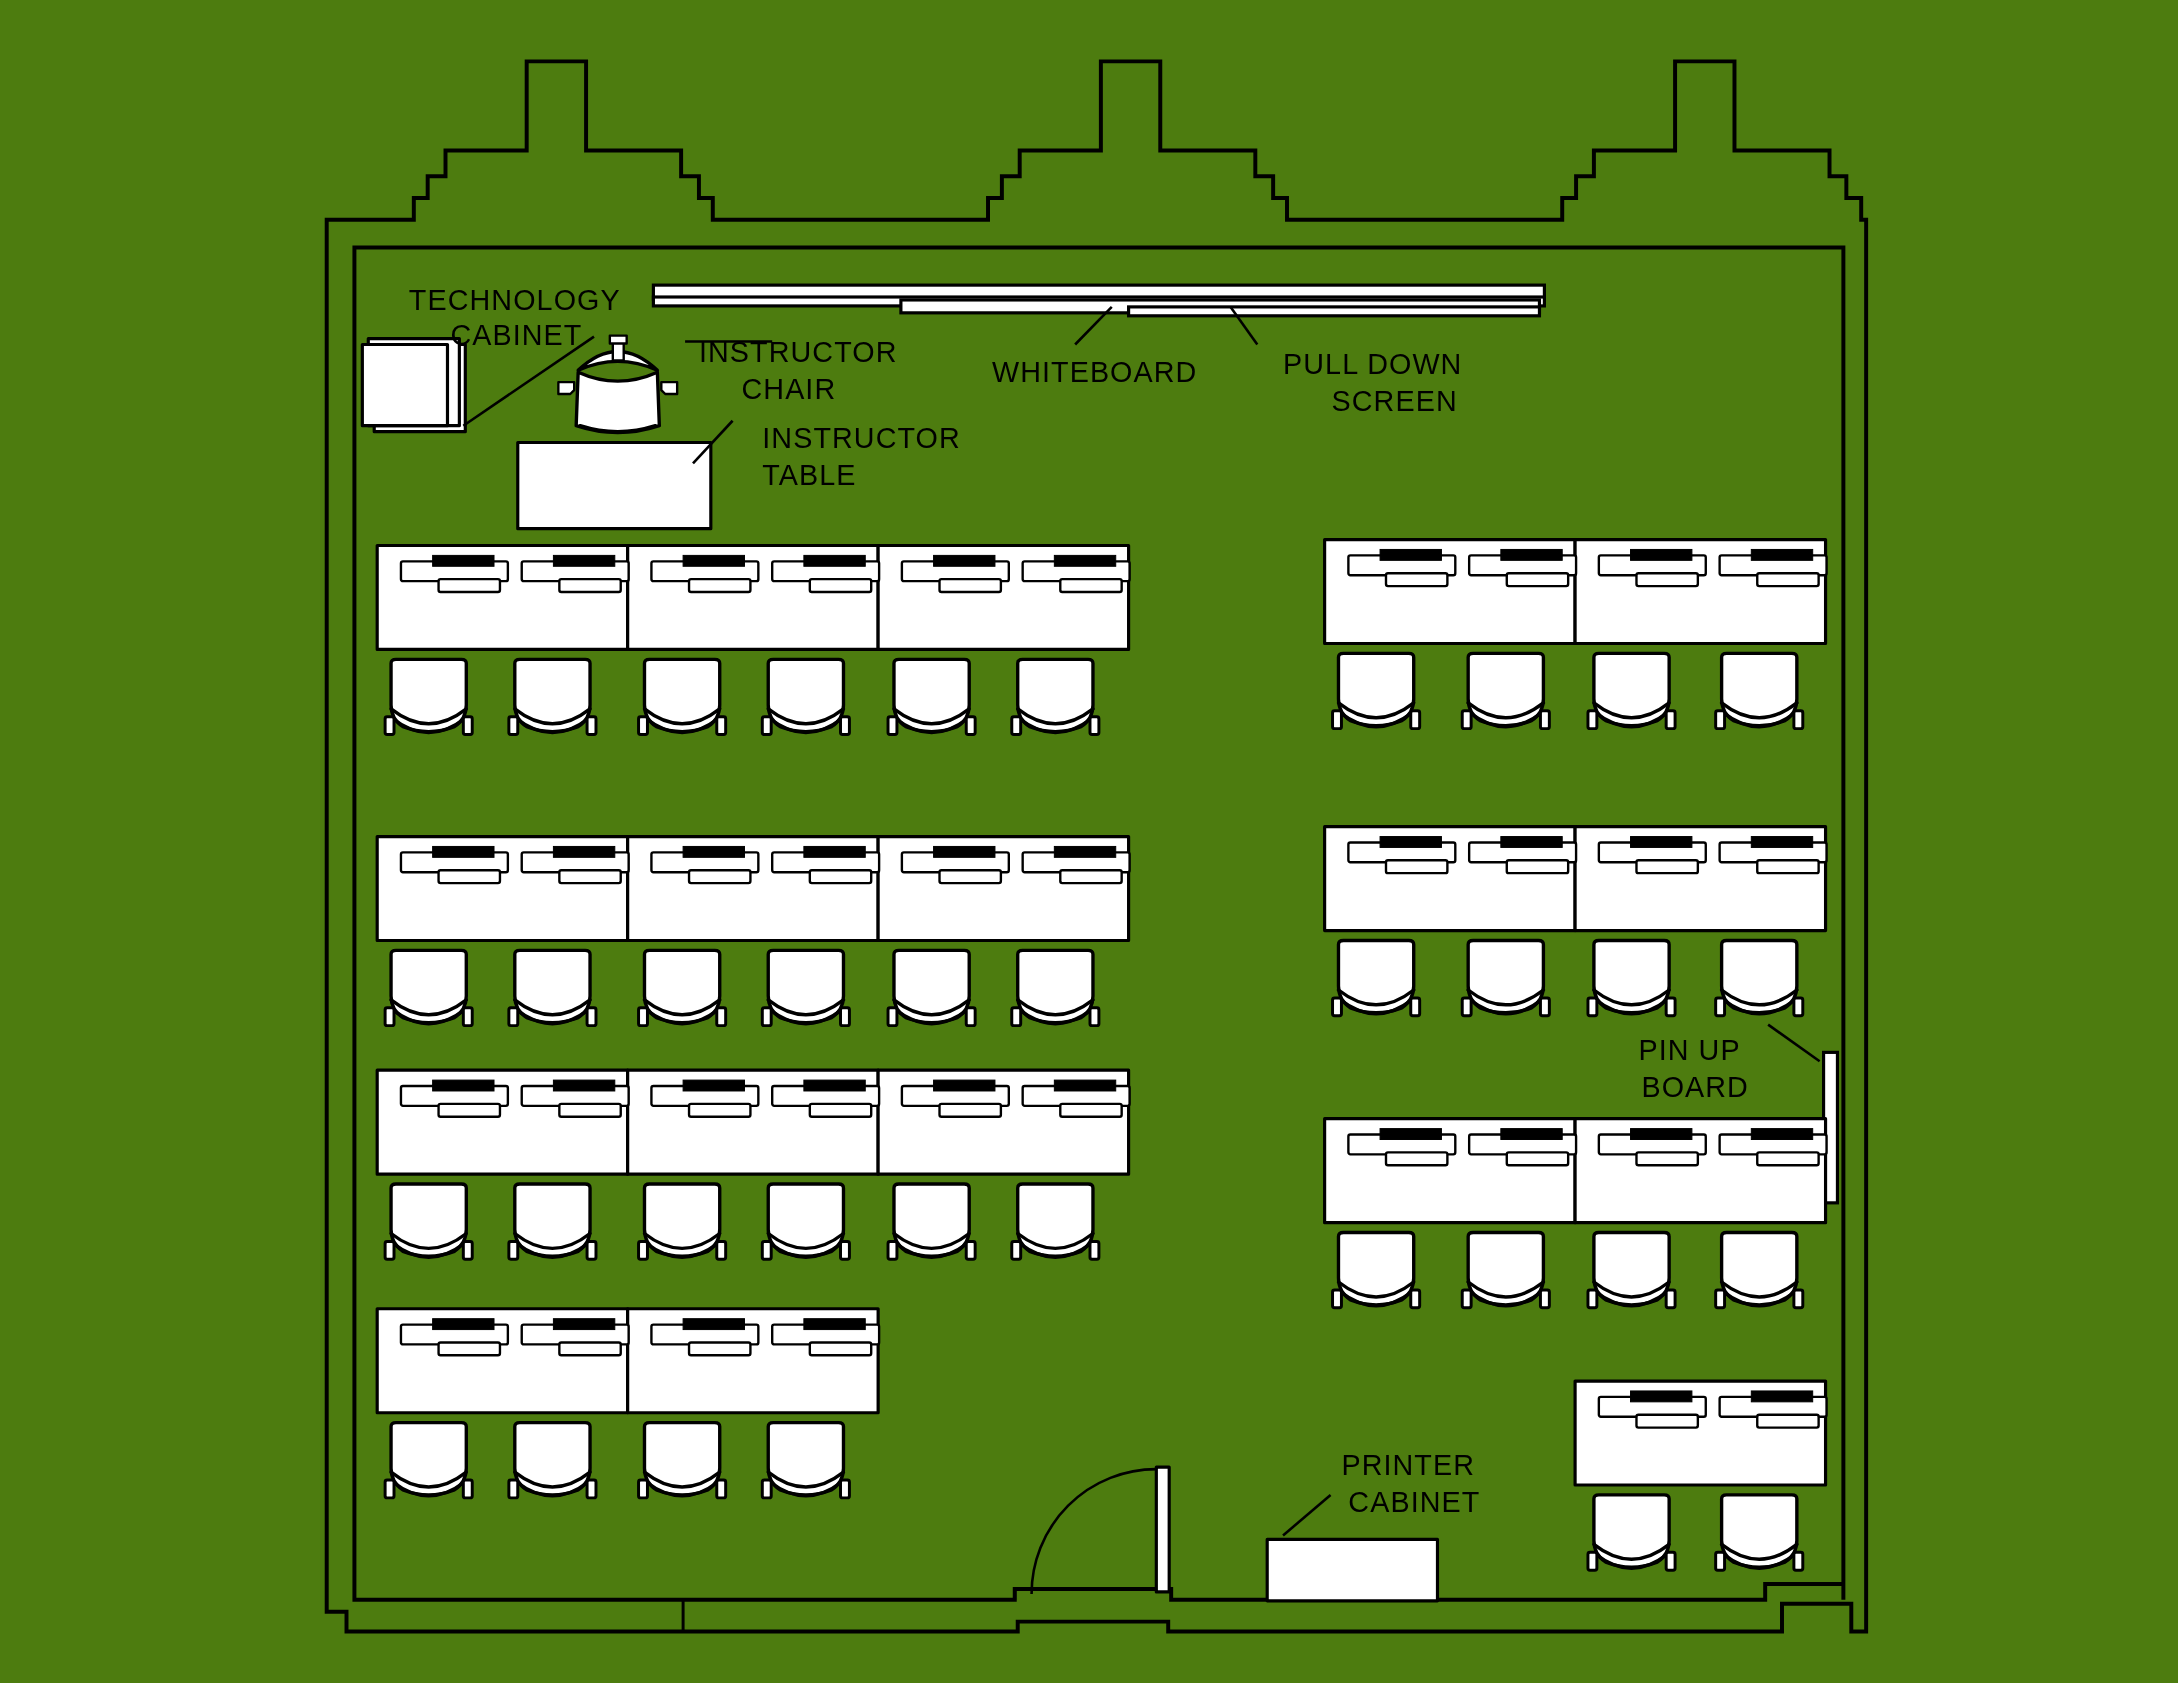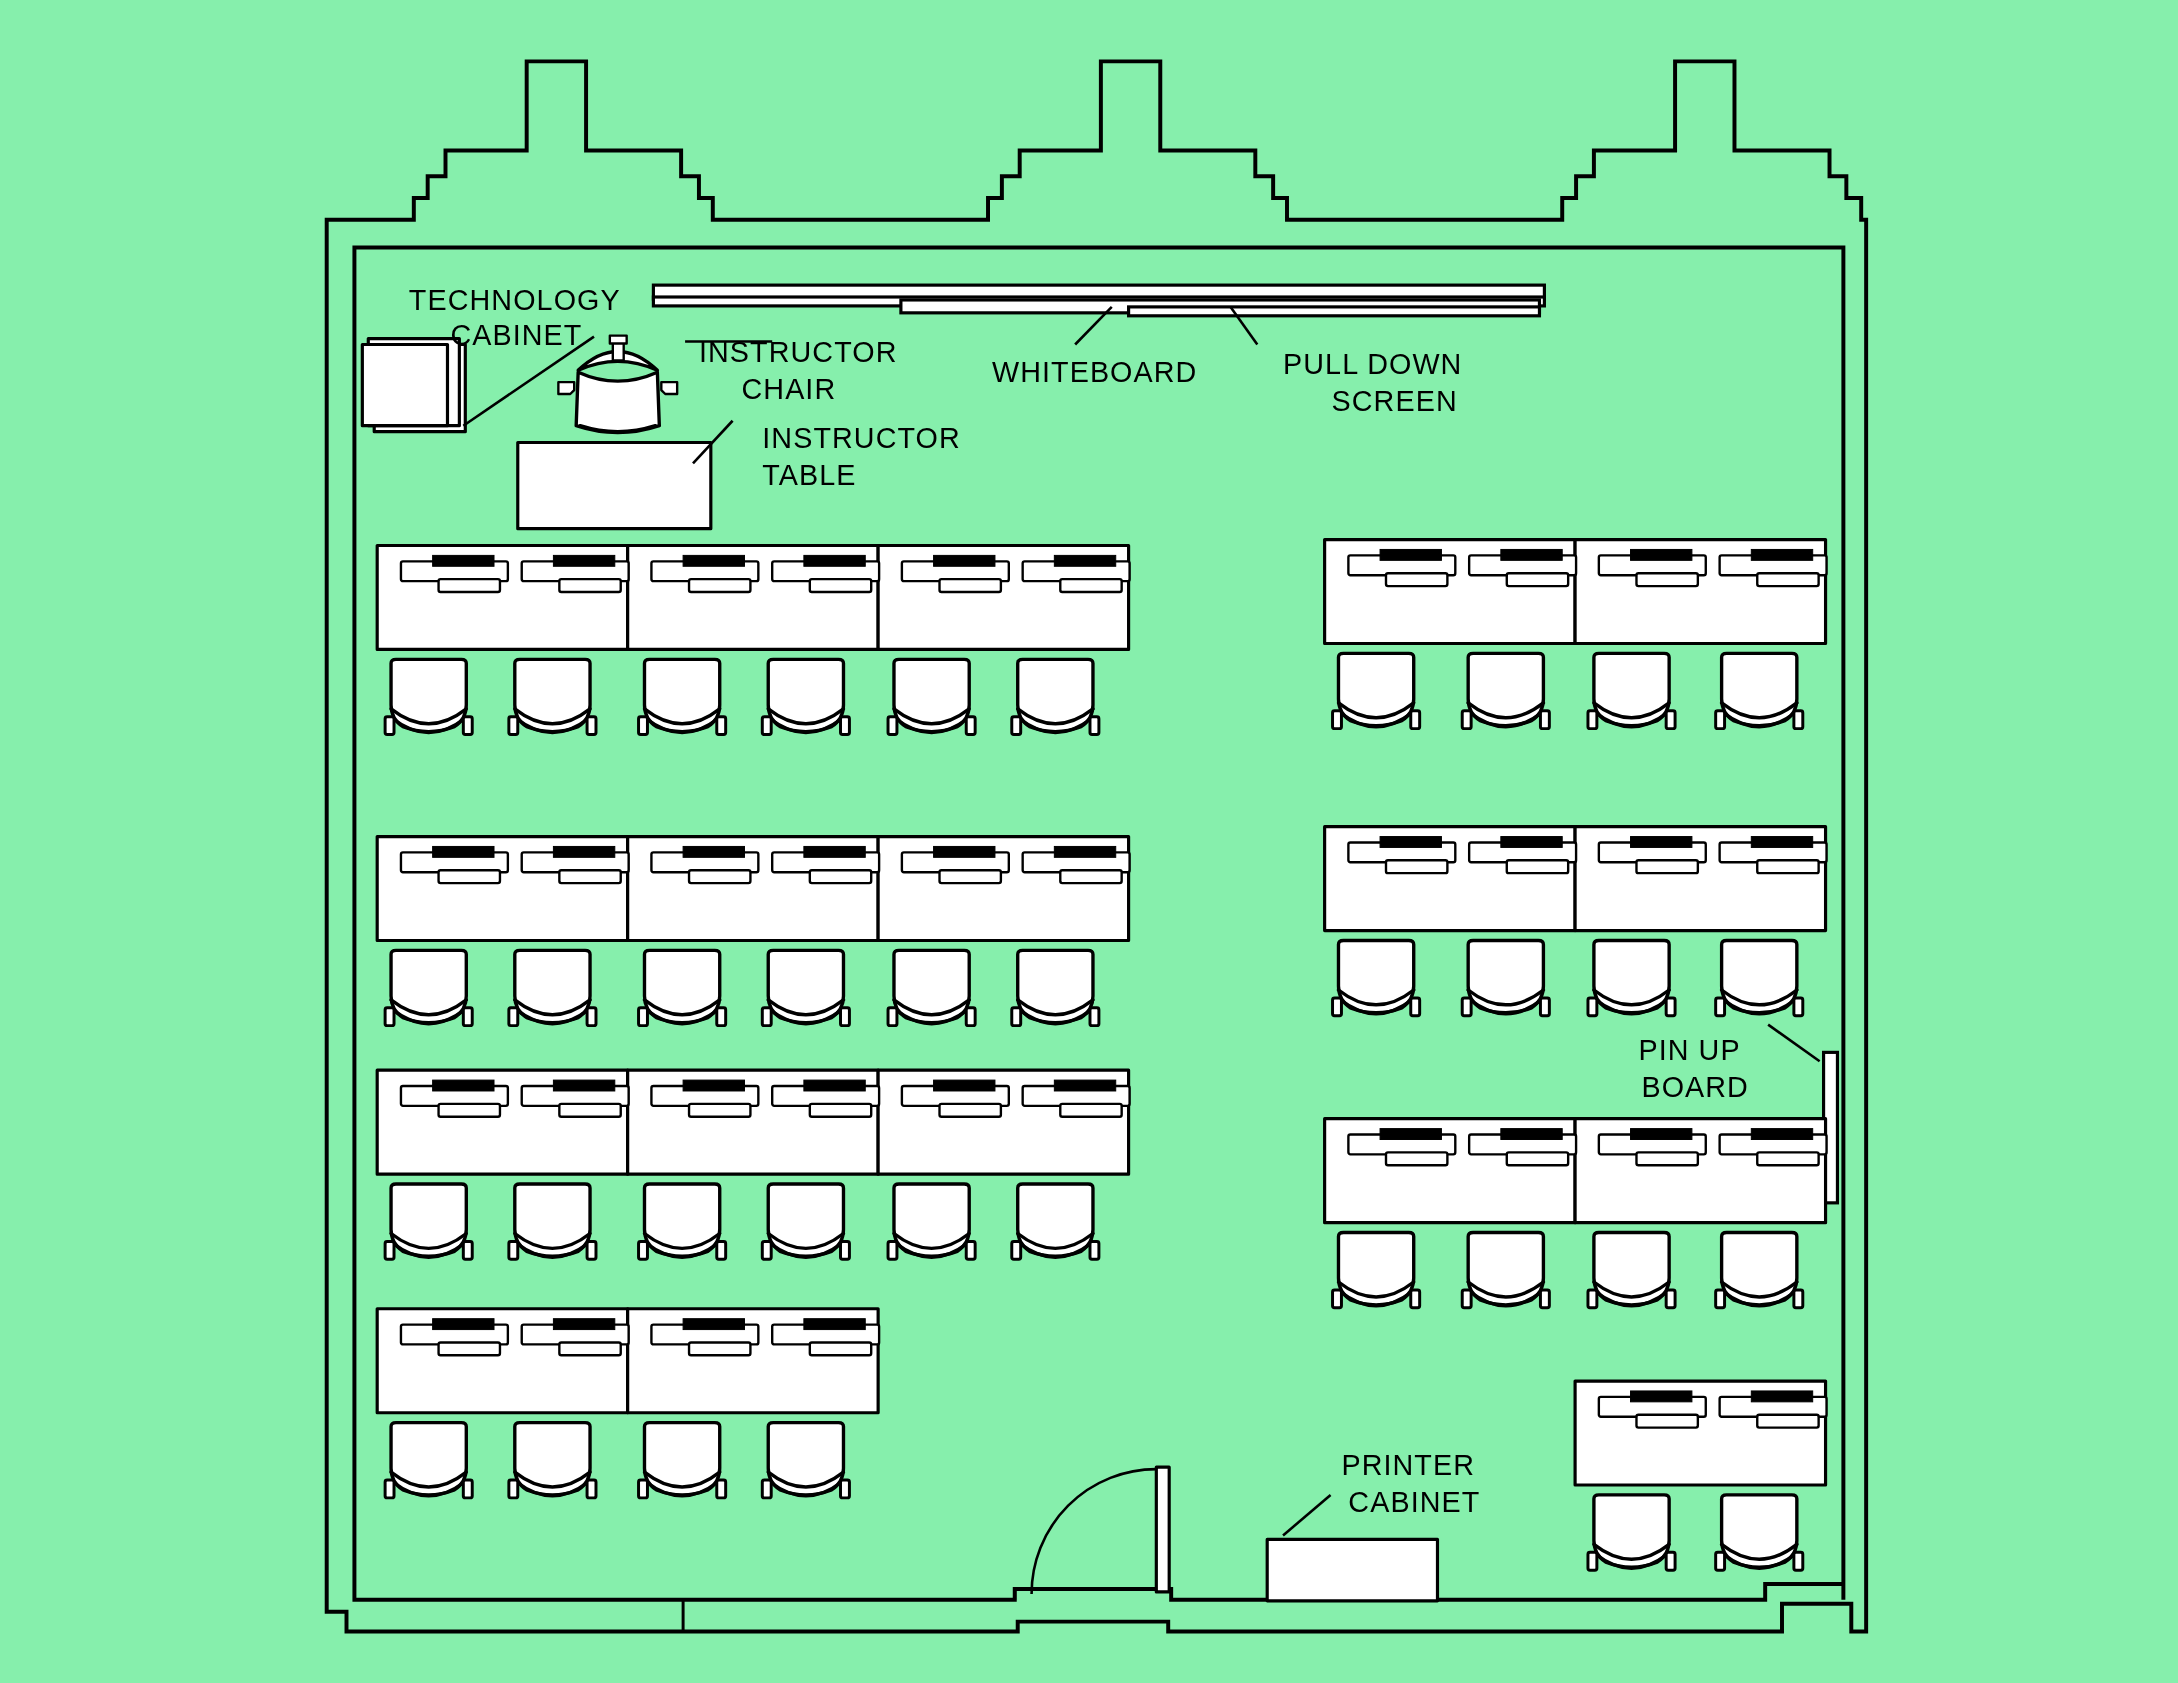--- a/index.html
+++ b/index.html
@@ -1,17 +1,17 @@
 <!DOCTYPE html>
 <html><head>
 <meta charset="utf-8">
 <style>
   html,body{margin:0;padding:0;background:#ffffff;}
   body{width:2178px;height:1683px;overflow:hidden;font-family:"Liberation Sans",sans-serif;}
-  #plan-root{position:relative;width:2178px;height:1683px;background:#86efac;}
+  #plan-root{position:relative;width:2178px;height:1683px;background:#4d7c0f;}
   svg#floorplan{display:block;width:2178px;height:1683px;}
   .wall{fill:none;stroke:#000;stroke-width:4;stroke-linejoin:miter;stroke-linecap:butt;}
   .wall-thin{fill:none;stroke:#000;stroke-width:3;}
   .furn{fill:#fff;stroke:#000;stroke-width:3.2;stroke-linejoin:round;}
   .furn-thin{fill:#fff;stroke:#000;stroke-width:2.4;stroke-linejoin:round;}
   .mon-dark{fill:#000;stroke:#000;stroke-width:1;}
   .chair-line{fill:#fff;stroke:#000;stroke-width:3.4;stroke-linejoin:round;stroke-linecap:round;}
   .chair-arc{fill:none;stroke:#000;stroke-width:3.4;stroke-linecap:round;}
   .caster{fill:#fff;stroke:#000;stroke-width:3;}
   .leader{fill:none;stroke:#000;stroke-width:2.6;}

